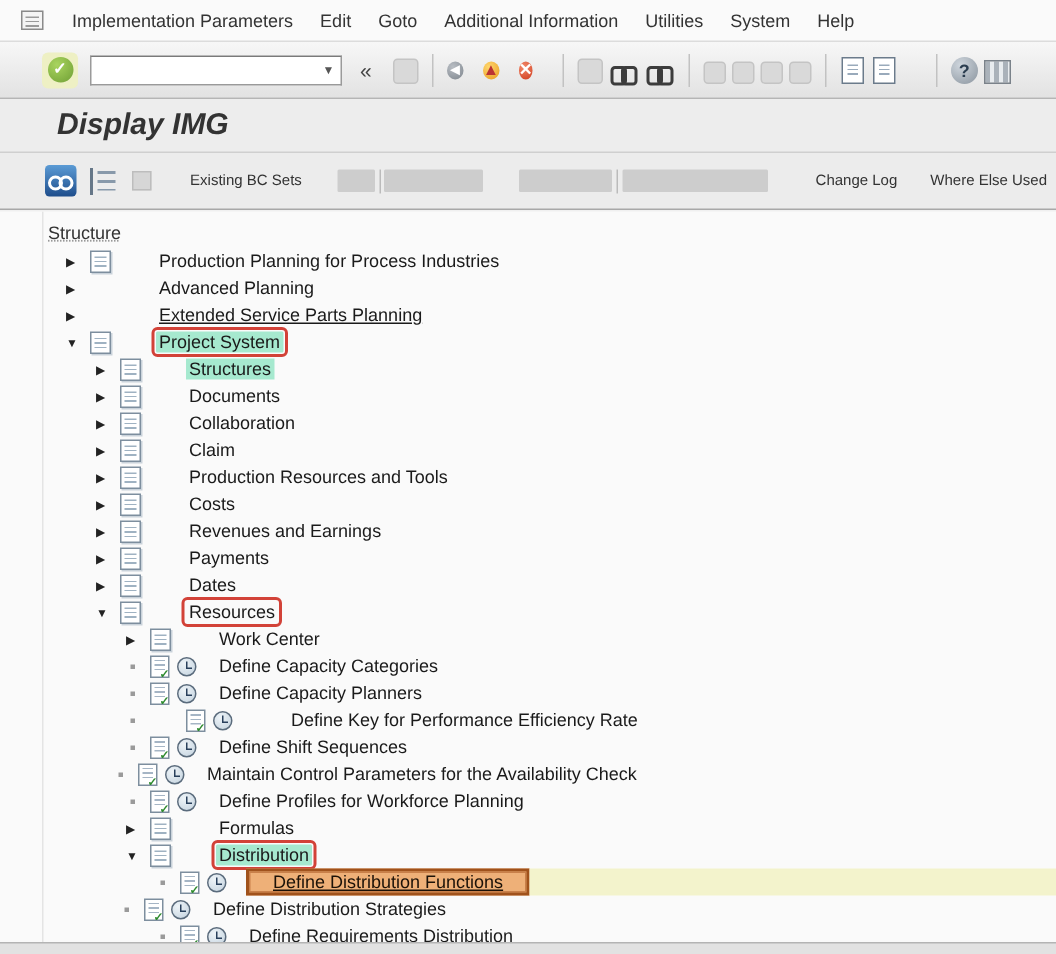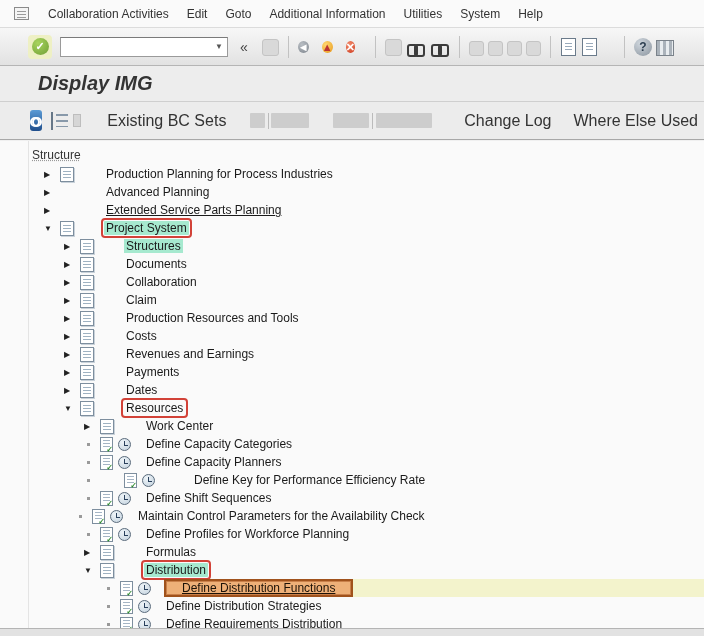--- a/index.html
+++ b/index.html
@@ -49,21 +49,21 @@
   .gridic { width:18px; height:16px; margin-top:2px; border:1px solid #7a828a; background:
           repeating-linear-gradient(90deg,#aab2ba 0 3px, #e8ecef 3px 6px); }
 
   
   .titlebar { height:36px; display:flex; align-items:center; padding-left:38px;
               background:#ededed; border-bottom:1px solid #cfcfcf; }
   .titletext { font-size:20px; font-weight:bold; font-style:italic; color:#333; }
 
   
   .apptoolbar { height:38px; background:#ececec; border-bottom:1px solid #a8a8a8;
-              display:flex; align-items:center; padding-left:30px; white-space:nowrap; overflow:hidden; font-size:16px; }
+              display:flex; align-items:center; padding-left:30px; white-space:nowrap; overflow:hidden; font-size:10px; }
   .glasses { width:22px; height:21px; border-radius:3px;
               background:linear-gradient(#5b9bd5,#1f4e8c); position:relative; margin-right:9px; }
   .glasses::before, .glasses::after { content:''; position:absolute; top:7px; width:6px; height:6px;
               border:2px solid #fff; border-radius:50%; }
   .glasses::before { left:2px; } .glasses::after { right:2px; }
   .posicon { width:19px; height:18px; position:relative; margin-right:11px; border-left:2px solid #667788; }
   .posicon::before { content:''; position:absolute; left:3px; top:2px; width:12px; height:13px;
               background:repeating-linear-gradient(#8899aa 0 2px, transparent 2px 6px); }
   .smallsq { width:13px; height:13px; background:#d6d6d6; border:1px solid #bdbdbd; margin-right:20px; }
   .txtbtn { color:#333; padding:4px 6px; cursor:default; }
@@ -106,21 +106,21 @@
   .bottomstrip { position:absolute; left:0; bottom:0; width:100%; height:8px;
              background:#e2e2e2; border-top:1px solid #b4b4b4; }
 </style>
 </head>
 <body>
 
 <div class="window">
 
   <div class="menubar">
     <span class="menu-sys-icon"></span>
-    <span id="menu-items"><span class="mitem">Collaboration Activities</span><span class="mitem">Edit</span><span class="mitem">Goto</span><span class="mitem">Additional Information</span><span class="mitem">Utilities</span><span class="mitem">System</span><span class="mitem">Help</span></span>
+    <span id="menu-items"><span class="mitem">Implementation Parameters</span><span class="mitem">Edit</span><span class="mitem">Goto</span><span class="mitem">Additional Information</span><span class="mitem">Utilities</span><span class="mitem">System</span><span class="mitem">Help</span></span>
   </div>
 
   <div class="systoolbar">
     <span class="enter-btn">
       <span class="enter-circle">✓</span>
     </span>
     <span class="cmdwrap">
       <input class="cmdfield" value="" style="">
       <span class="cmd-drop">▼</span>
     </span>
@@ -358,21 +358,21 @@
         </div>
         <div class="trow row-yellow" style="padding-left: 104px;">
           <span class="exp dot"></span>
           <span class="icslot">
             <span class="ic ic-doc"></span>
             <span class="ic ic-clock"></span>
           </span>
           <span class="tlabel box-orange u">Define Distribution Functions</span>
           <span class="fill"></span>
         </div>
-        <div class="trow" style="padding-left: 104px; text-align: right;">
+        <div class="trow" style="padding-left: 80px; text-align: right;">
           <span class="exp dot"></span>
           <span class="icslot">
             <span class="ic ic-doc"></span>
             <span class="ic ic-clock"></span>
           </span>
           <span class="tlabel">Define Distribution Strategies</span>
           <span class="fill"></span>
         </div>
         <div class="trow" style="padding-left: 104px;">
           <span class="exp dot"></span>

